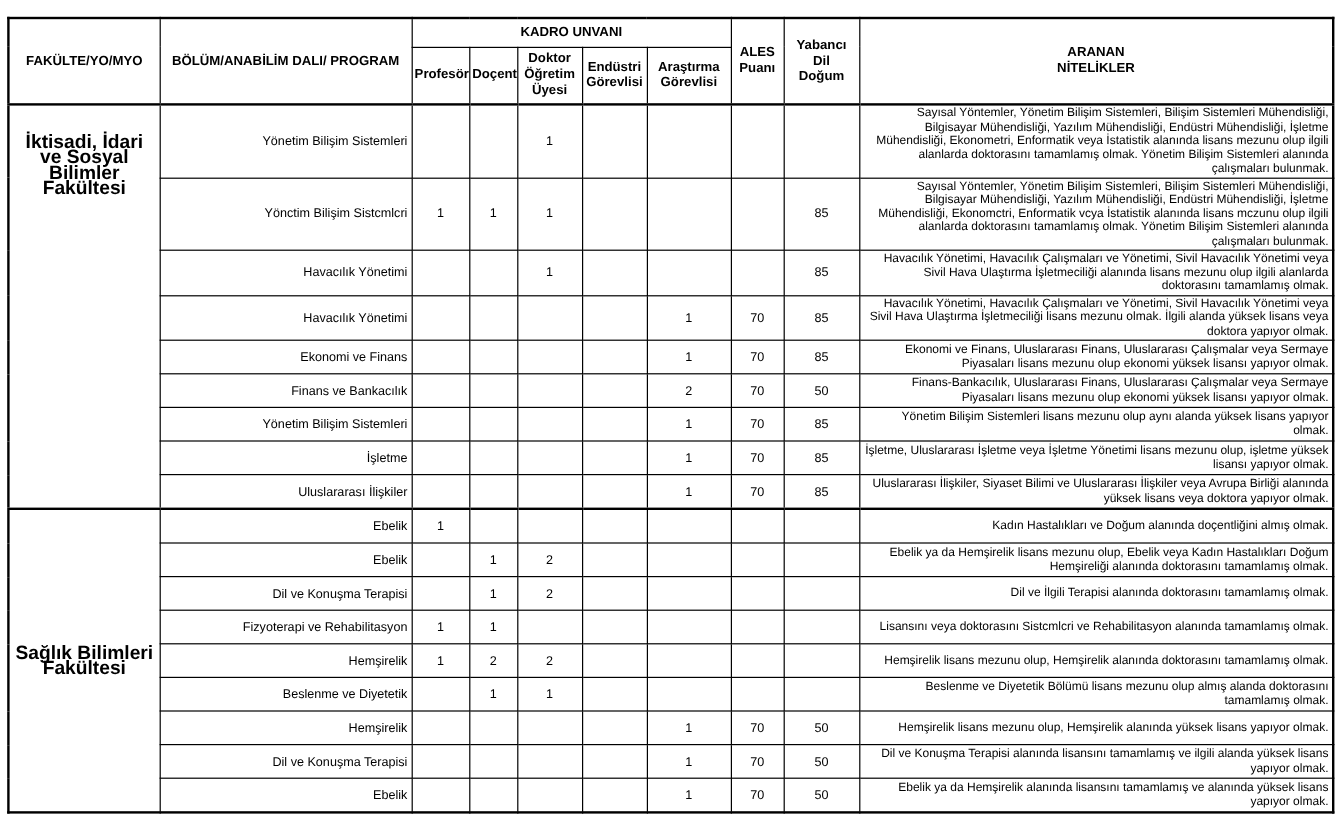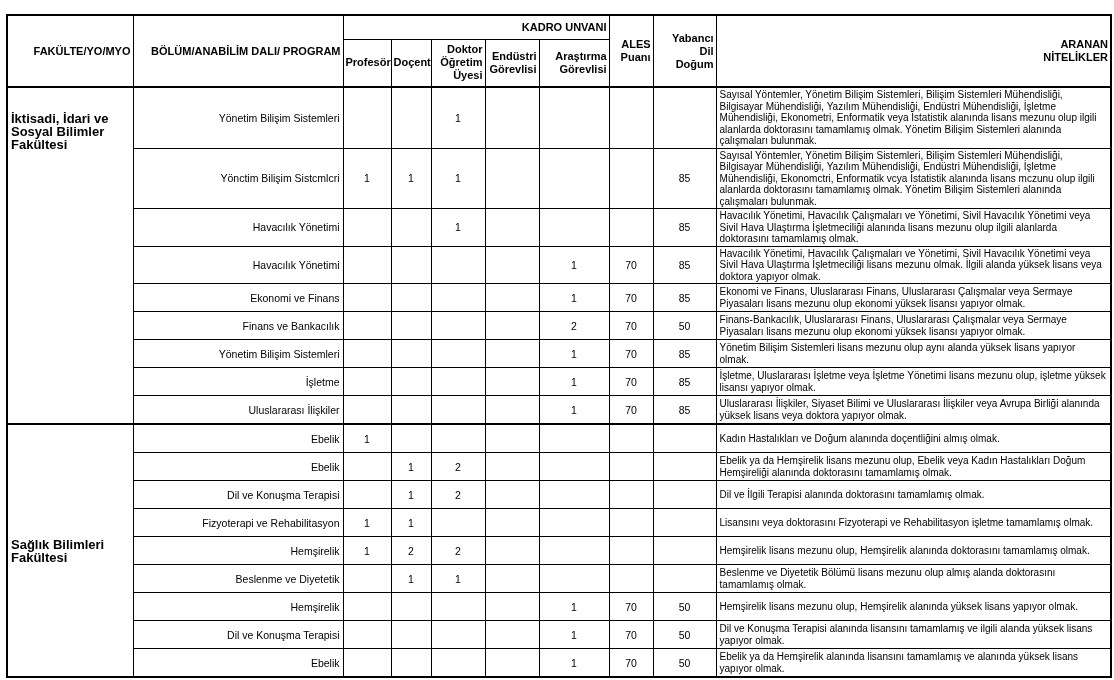--- a/index.html
+++ b/index.html
@@ -13,47 +13,47 @@
   table {
     border-collapse: collapse;
     table-layout: fixed;
     width: 1104px;
     border: 2px solid #000;
   }
   th, td { border: 1px solid #000; overflow: hidden; }
   thead th {
     font-weight: bold;
     font-size: 11px;
-    text-align: right;
+    text-align: center;
     vertical-align: middle;
     padding: 2px;
     line-height: 13px;
   }
   thead tr.head-top { height: 24px; }
   thead tr.head-sub { height: 48px; }
   tbody tr.body-start td, tr.section-start td { border-top: 2px solid #000; }
   td {
     font-size: 10.5px;
     vertical-align: middle;
     padding: 1px 3px;
     height: 25px;
     line-height: 12px;
   }
   .num { text-align: center; }
   .bolum { text-align: right; }
   .aranan {
     font-size: 10px;
     line-height: 11.5px;
-    text-align: left;
+    text-align: right;
     padding: 1px 3px;
   }
   .fak {
     font-weight: bold;
-    font-size: 13px;
-    text-align: left;
+    font-size: 16px;
+    text-align: center;
     line-height: 13px;
   }
   .fak-first { vertical-align: top; padding-top: 24px; }
   .prewrap { white-space: pre-line; }
 </style>
 </head>
 <body>
 
 <div class="page">
   <table>
@@ -226,21 +226,21 @@
         </tr>
         <tr>
           <td class="bolum">Fizyoterapi ve Rehabilitasyon</td>
           <td class="num">1</td>
           <td class="num">1</td>
           <td class="num"></td>
           <td class="num"></td>
           <td class="num"></td>
           <td class="num"></td>
           <td class="num"></td>
-          <td class="aranan">Lisansını veya doktorasını Fizyoterapi ve Rehabilitasyon işletme tamamlamış olmak.</td>
+          <td class="aranan">Lisansını veya doktorasını Sistcmlcri ve Rehabilitasyon alanında tamamlamış olmak.</td>
         </tr>
         <tr>
           <td class="bolum">Hemşirelik</td>
           <td class="num">1</td>
           <td class="num">2</td>
           <td class="num">2</td>
           <td class="num"></td>
           <td class="num"></td>
           <td class="num"></td>
           <td class="num"></td>

